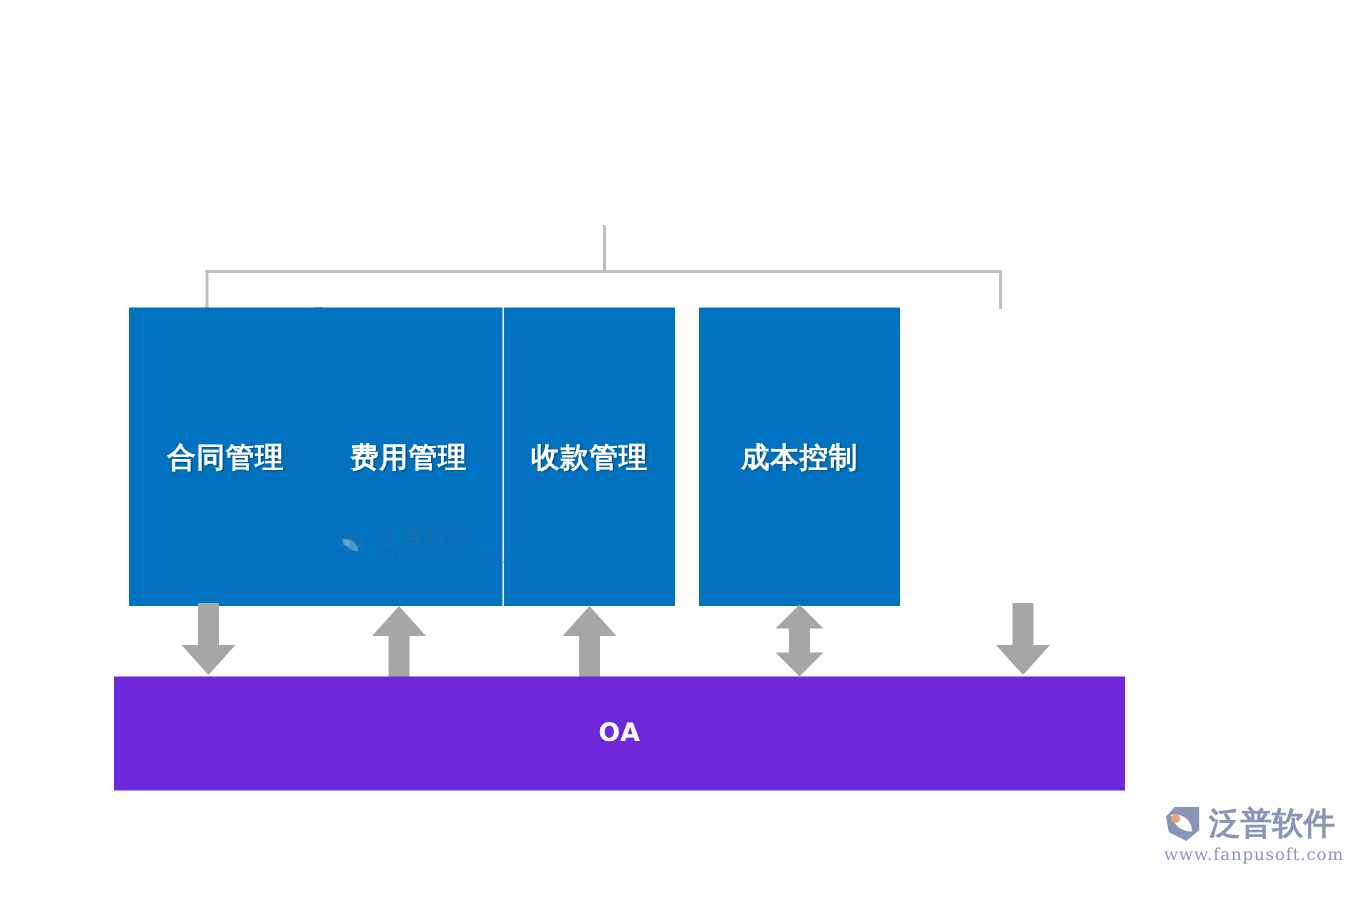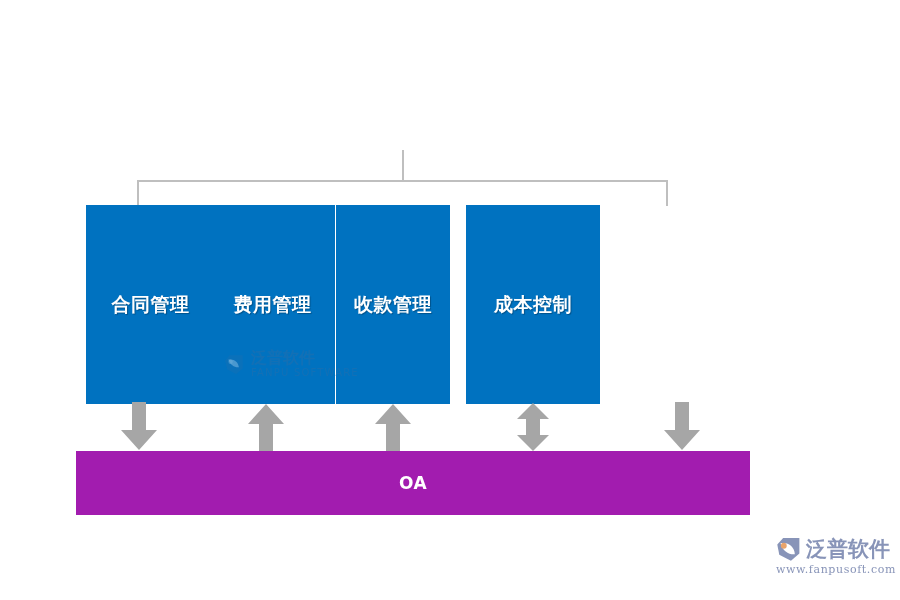--- a/index.html
+++ b/index.html
@@ -134,22 +134,22 @@
   #arrow-2 { left: 371px; }
   #arrow-3 { left: 511px; }
   #arrow-4 { left: 660px; }
 
   
   #oa-bar {
     position: absolute;
     left: 76px;
     top: 451px;
     width: 674px;
-    height: 64px;
-    background: #a21caf;
+    height: 76px;
+    background: #6d28d9;
     display: flex;
     align-items: center;
     justify-content: center;
   }
   #oa-bar-label {
     color: #ffffff;
     font-size: 17px;
     font-weight: bold;
     letter-spacing: 0.5px;
   }

